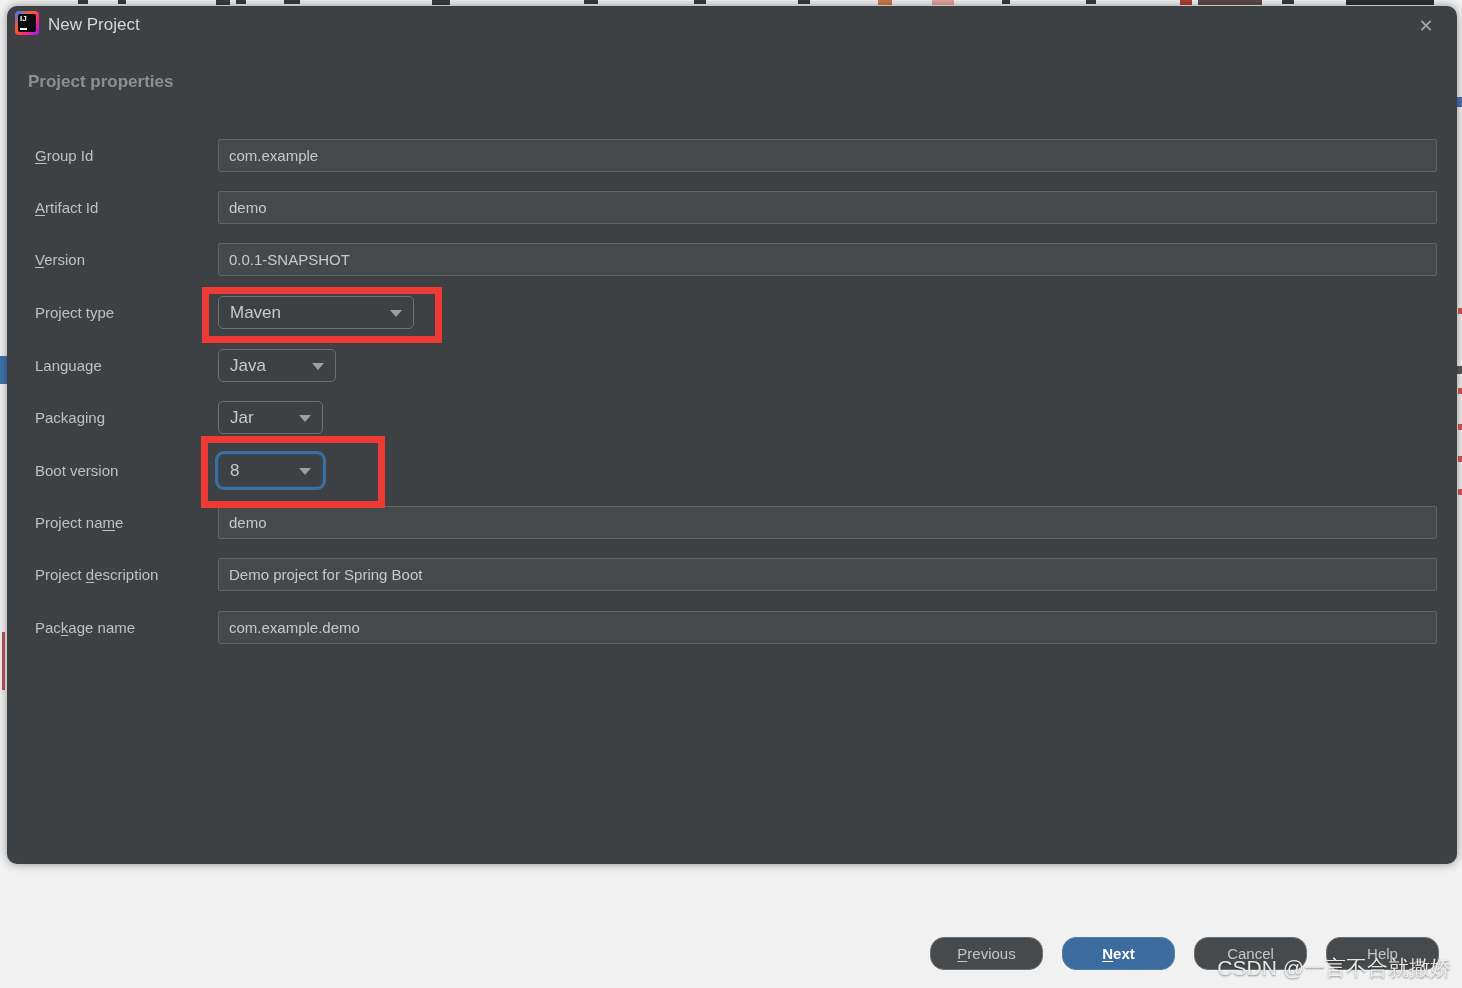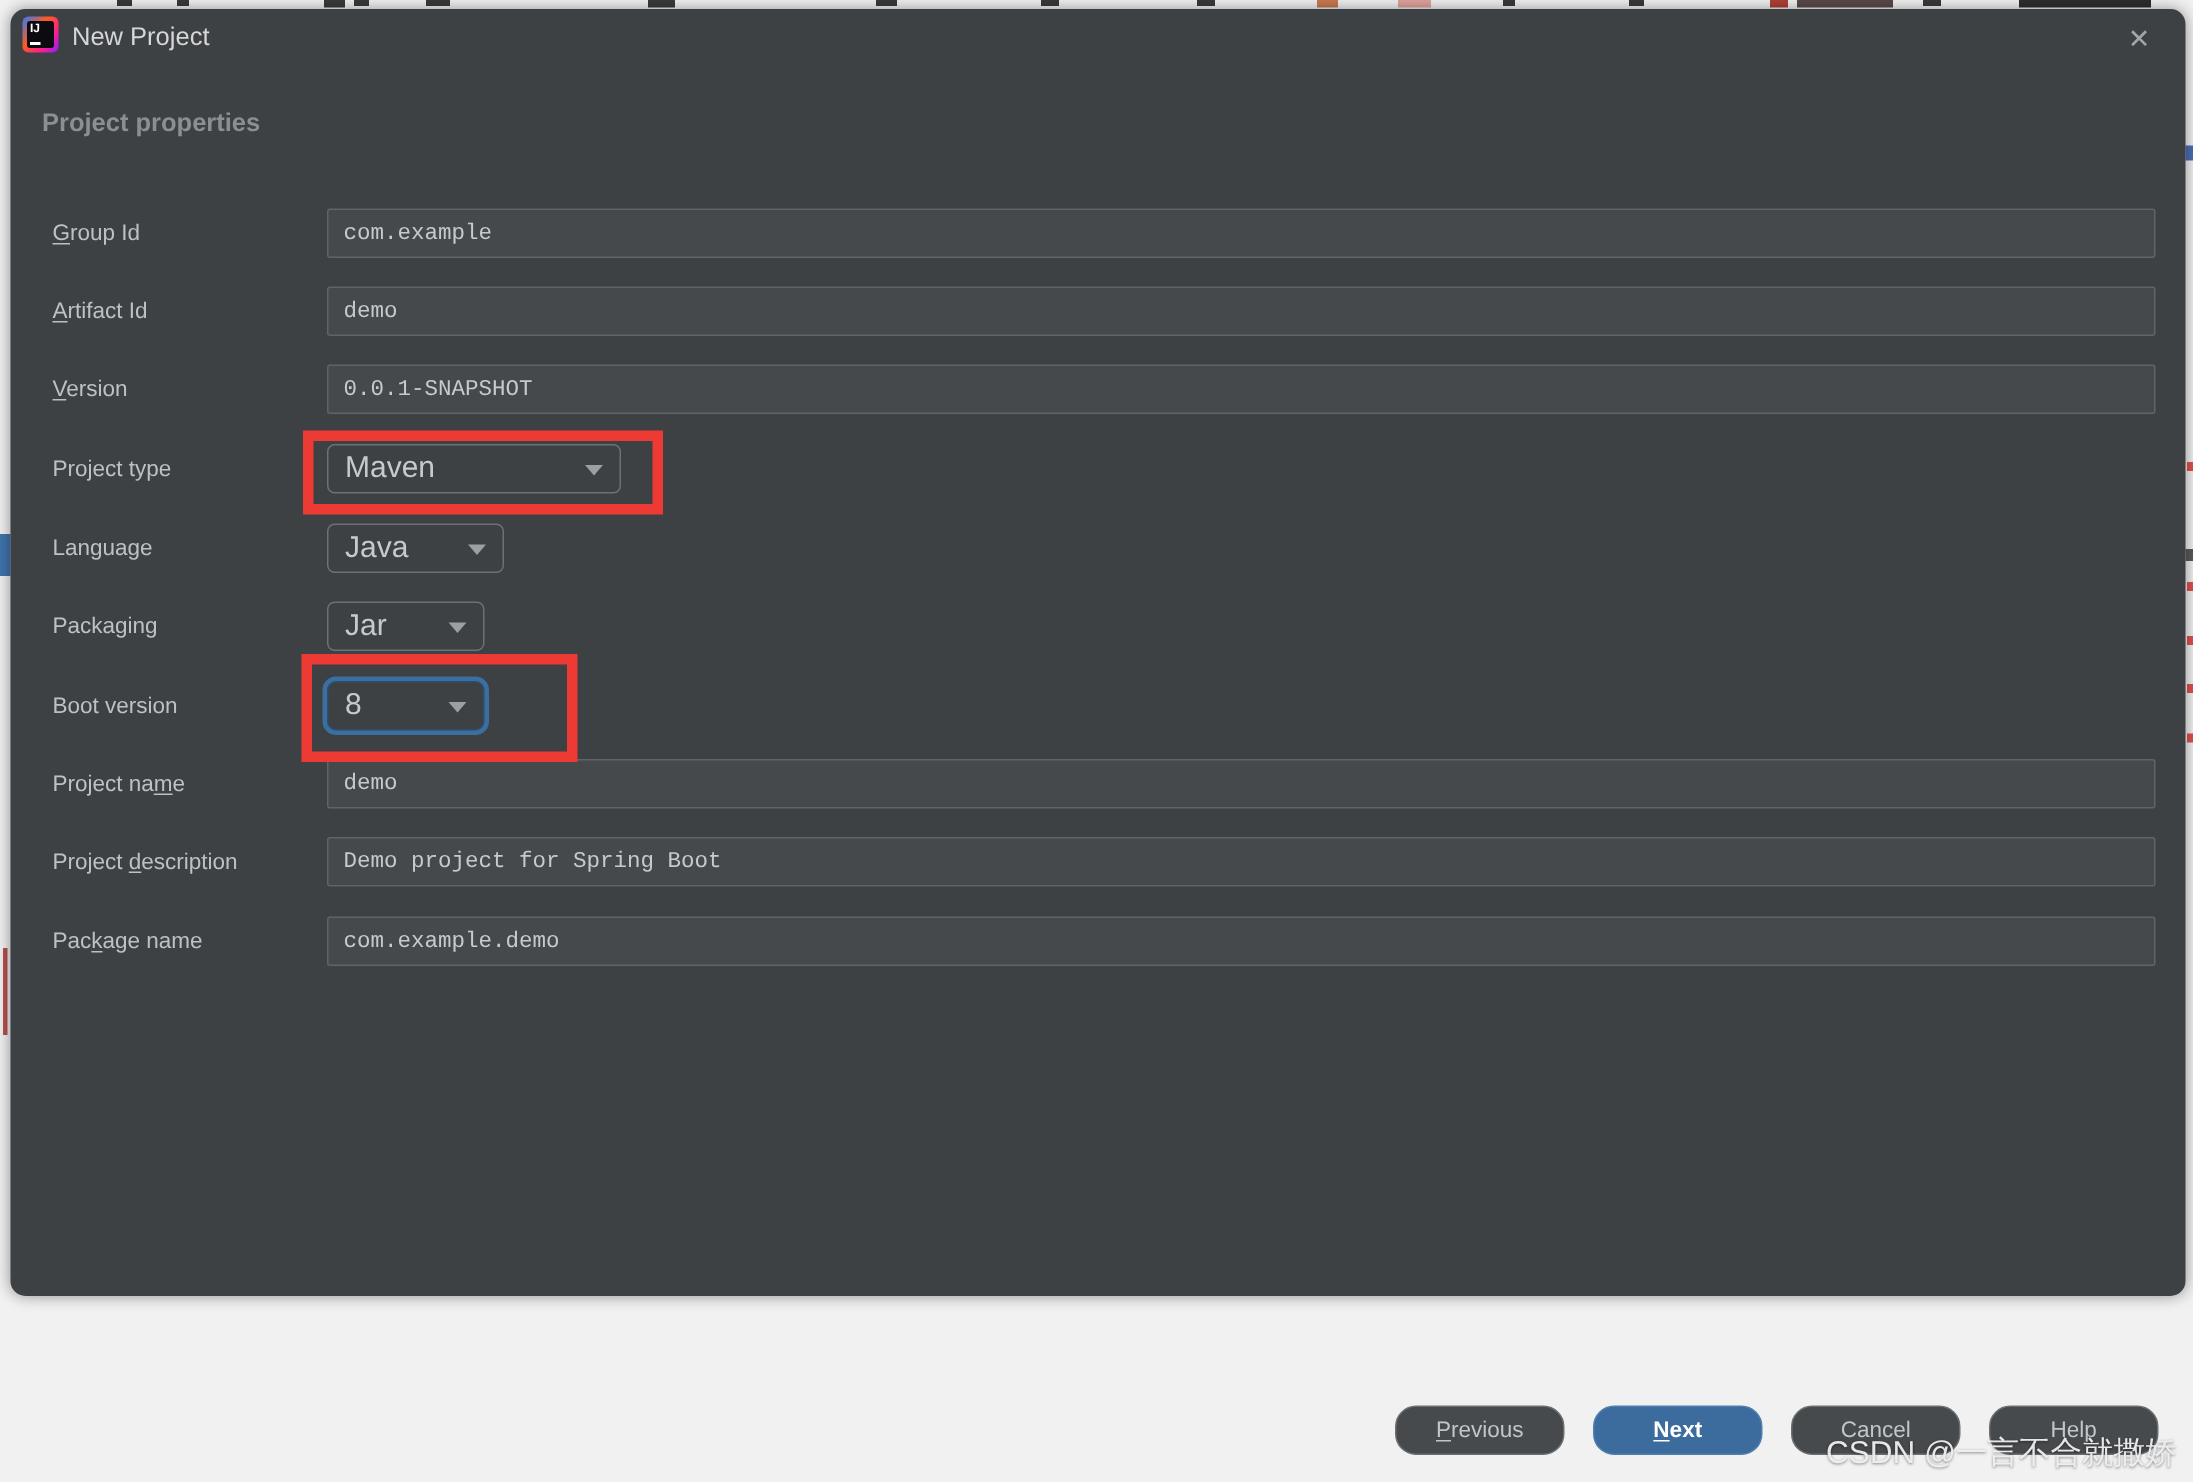--- a/index.html
+++ b/index.html
@@ -37,24 +37,24 @@
   .close-btn{position:absolute;right:18px;top:7px;width:26px;height:26px;color:#a3a6a8;
     font-size:18px;line-height:26px;text-align:center;cursor:pointer;}
 
   .section-title{position:absolute;left:21px;top:66px;font-size:17px;font-weight:bold;color:var(--section);}
 
   .row{position:absolute;left:0;height:33px;width:100%;}
   .lbl{position:absolute;left:28px;top:0;line-height:33px;font-size:15px;color:var(--label);white-space:pre;}
   .mn{text-decoration:underline;text-underline-offset:2px;}
   .txt{position:absolute;left:211px;top:0;width:1219px;height:33px;box-sizing:border-box;
     background:var(--field-bg);border:1px solid var(--field-border);border-radius:2px;
-    color:var(--text);font-size:15px;font-family:Liberation Mono, monospace;padding:0 10px;outline:none;}
+    color:var(--text);font-size:15px;font-family:Liberation Sans, sans-serif;padding:0 10px;outline:none;}
   .dd{position:absolute;left:211px;top:0;height:33px;box-sizing:border-box;cursor:pointer;
     background:var(--dialog-bg);border:1px solid var(--dd-border);border-radius:5px;}
-  .dd-val{position:absolute;left:11px;top:0;line-height:31px;font-size:20px;color:var(--text);}
+  .dd-val{position:absolute;left:11px;top:0;line-height:31px;font-size:17px;color:var(--text);}
   .dd-arrow{position:absolute;right:11px;top:13px;width:0;height:0;
     border-left:6px solid transparent;border-right:6px solid transparent;border-top:7px solid #9aa0a3;}
   .dd.focused{outline:3px solid var(--focus-ring);outline-offset:0;border-color:#2b4f74;border-radius:6px;}
 
   .anno{position:absolute;box-sizing:border-box;border:7px solid var(--anno-red);z-index:5;}
 
   .btn{position:absolute;top:931px;width:113px;height:33px;box-sizing:border-box;cursor:pointer;
     background:#474a4c;border:1px solid #6b6f71;border-radius:14px;
     color:#c3c6c8;font-size:15px;font-family:"Liberation Sans",sans-serif;}
   .btn.primary{background:var(--accent-blue);border-color:#4d7fae;color:#fff;font-weight:bold;}

